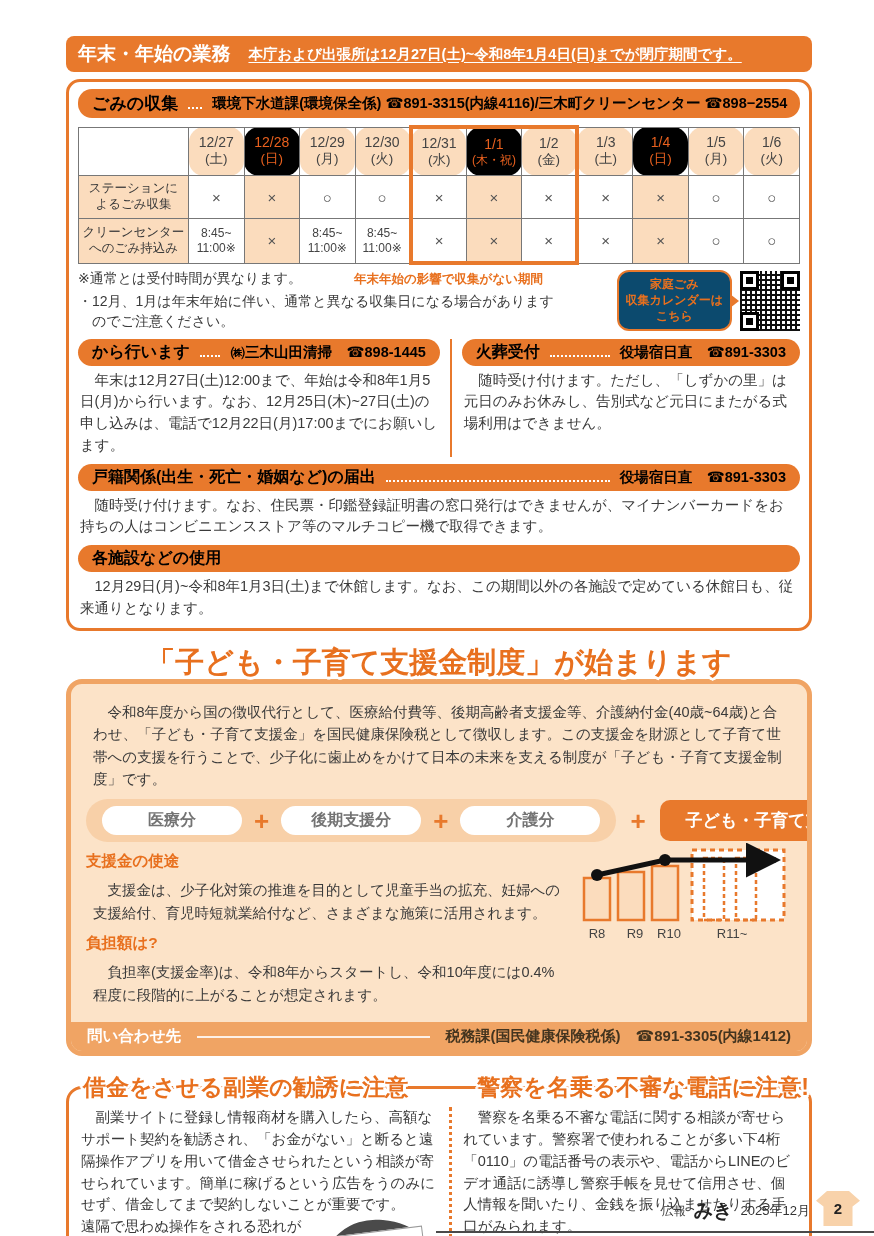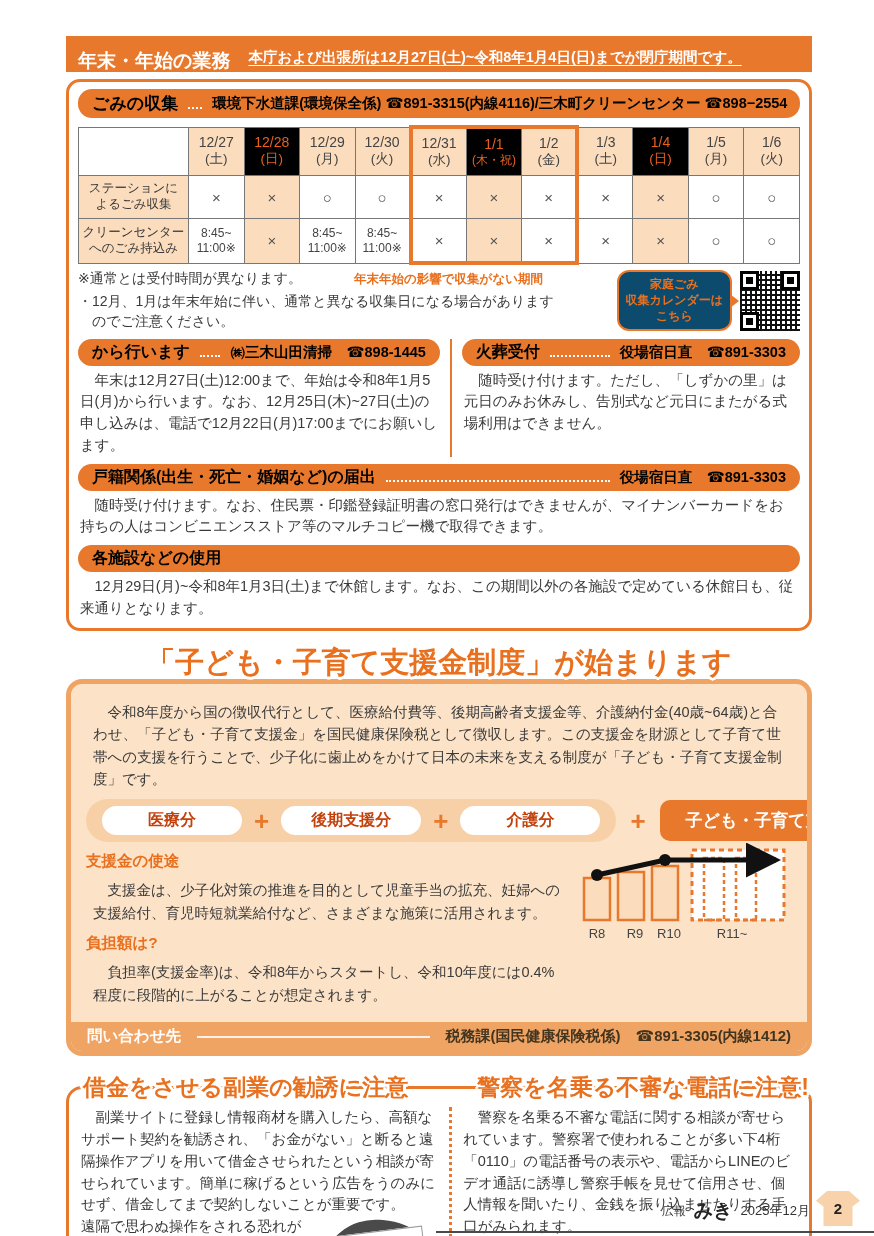--- a/index.html
+++ b/index.html
@@ -1,38 +1,38 @@
 <!DOCTYPE html>
 <html><head>
 <meta charset="utf-8">
 <style>
   html,body{margin:0;padding:0;background:#fff;}
   body{width:874px;height:1236px;font-family:"Liberation Sans","DejaVu Sans",sans-serif;color:#3a3a3a;}
   .page{position:relative;width:874px;height:1236px;overflow:hidden;box-sizing:border-box;padding:36px 62px 0 66px;}
 
   
-  .banner{display:flex;background:#e8792c;color:#fff;height:36px;padding:12px 12px;box-sizing:border-box;}
+  .banner{display:flex;align-items:center;background:#e8792c;color:#fff;height:36px;padding:12px 12px;box-sizing:border-box;border-radius:8px;}
   .banner .t1{font-size:19px;font-weight:bold;margin-right:18px;white-space:nowrap;}
   .banner .t2{font-size:14.5px;font-weight:bold;text-decoration:underline;text-underline-offset:3px;white-space:nowrap;}
 
   
   .bar{display:flex;align-items:center;background:#e8792c;color:#000000;border-radius:14px;padding:3px 14px;font-weight:bold;}
   .bar .lbl{font-size:16px;white-space:nowrap;}
   .bar .leader{flex:1;border-bottom:2px dotted #fff;height:.55em;margin:0 10px;min-width:14px;}
   .bar .contact{font-size:14.5px;white-space:nowrap;}
 
   
   .box1{border:3px solid #e8792c;border-radius:14px;background:#fff;margin-top:7px;padding:7px 9px 8px;}
 
   
   table.gomi{border-collapse:collapse;table-layout:fixed;width:100%;margin-top:7px;}
   table.gomi th,table.gomi td{border:1px solid #777;text-align:center;vertical-align:middle;padding:1px 0;}
   table.gomi col.c-label{width:110px;}
   th.corner{border:none;background:#fff;}
-  th.dh{background:#fbdcbd;font-weight:normal;font-size:13.5px;color:#444;height:44px;}
+  th.dh{background:#fbdcbd;font-weight:normal;font-size:13.5px;color:#444;height:44px;border-radius:15px;}
   th.dh .date{font-size:14px;}
   th.dh.red{color:#e8601e;}
   th.dh.shade{background:#000000;}
   td.rowlbl{background:#fbdcbd;font-size:12.5px;white-space:pre-line;line-height:1.25;padding:2px 1px;}
   td.cell{font-size:15px;color:#555;height:40px;background:#fff;}
   td.cell.shade{background:#fbdcbd;}
   td.cell.time{font-size:12px;white-space:pre-line;line-height:1.2;color:#444;}
   .box-l{border-left:4px solid #e8792c !important;}
   .box-r{border-right:4px solid #e8792c !important;}
   .box-t{border-top:4px solid #e8792c !important;}
@@ -65,21 +65,21 @@
 
   
   .outline{color:#e8701e;font-weight:bold;
     text-shadow:-2px -2px 0 #fff,2px -2px 0 #fff,-2px 2px 0 #fff,2px 2px 0 #fff,-3px 0 0 #fff,3px 0 0 #fff,0 -3px 0 #fff,0 3px 0 #fff;}
   .shien-title{text-align:center;font-size:29px;margin-top:12px;position:relative;z-index:2;}
   .box2{border:5px solid #f0a464;border-radius:16px;background:#fce3c8;margin-top:-4px;overflow:hidden;}
   .box2 .pad{padding:10px 15px 0;}
   .intro{font-size:14.5px;line-height:1.55;margin:7px;}
   .pillrow{display:flex;align-items:center;margin-top:9px;}
   .pillgroup{display:flex;align-items:center;background:#f8d0a8;border-radius:999px;padding:7px 16px;gap:12px;}
-  .pill{background:#fff;border-radius:999px;color:#c2410c;font-weight:bold;font-size:16px;padding:4px 0;width:140px;text-align:center;}
+  .pill{background:#fff;border-radius:999px;color:#737373;font-weight:bold;font-size:16px;padding:4px 0;width:140px;text-align:center;}
   .plus{color:#e8792c;font-size:26px;font-weight:bold;line-height:1;}
   .plus.big{margin:0 14px;}
   .pill-main{background:#e8792c;color:#fff;font-weight:bold;font-size:17px;border-radius:10px;padding:9px 26px;white-space:nowrap;}
   .subhead{color:#e8701e;font-weight:bold;font-size:15.5px;margin:9px 0 2px;}
   .shito{display:flex;}
   .shito .txt{flex:1;}
   .chart{width:216px;margin-left:8px;}
   .chart .lbls{display:flex;font-size:13px;color:#444;margin-top:-2px;}
   .chart .lbls span{text-align:center;}
   .band{display:flex;align-items:center;background:#f0a464;padding:4px 16px;margin-top:9px;}

